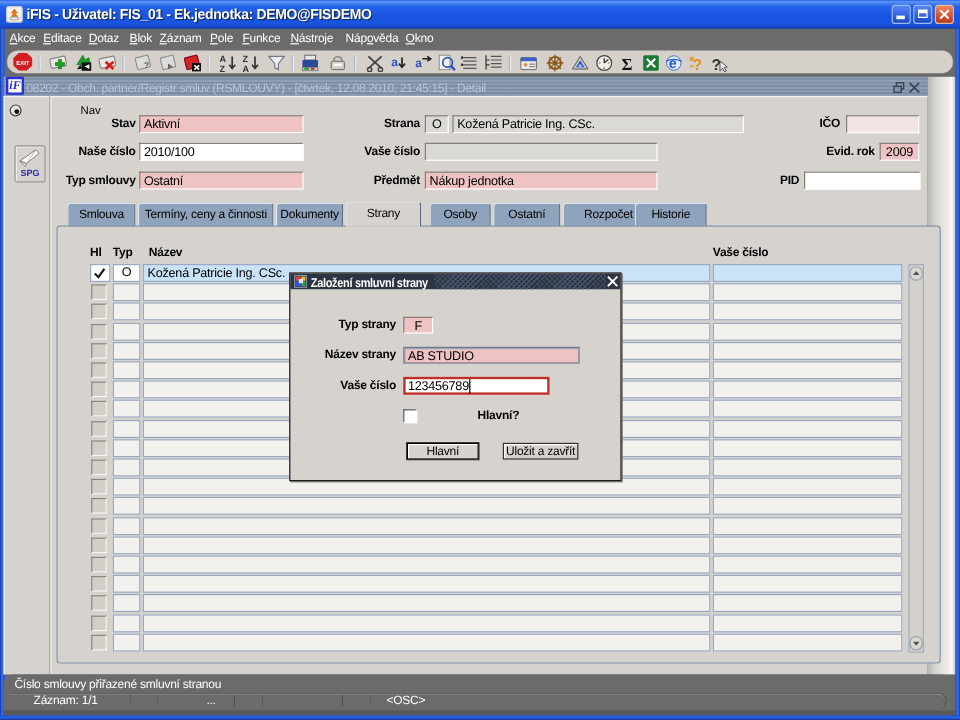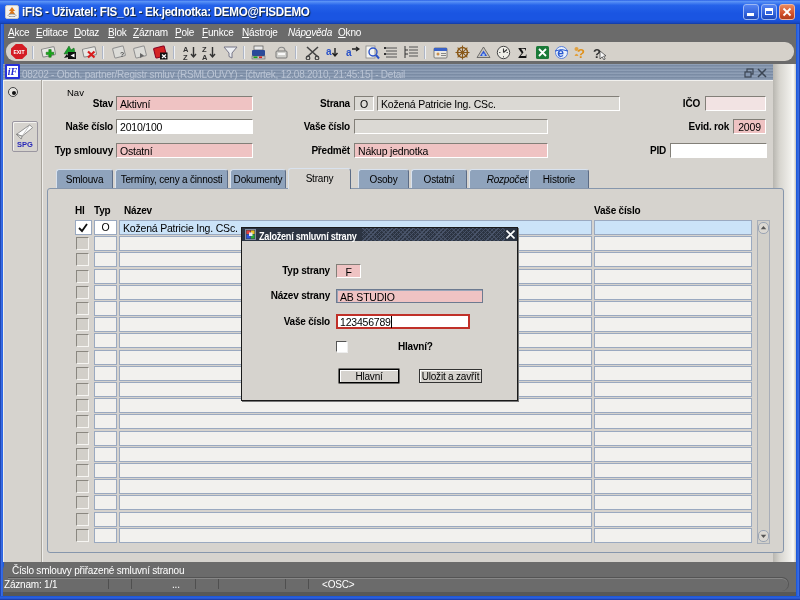--- a/index.html
+++ b/index.html
@@ -40,21 +40,21 @@
     <path d="M1.5 1.5 L8.5 8.5 M8.5 1.5 L1.5 8.5" stroke="#fff" stroke-width="1.8"></path>
   </svg>
 <div class="mitem" style="left:8px;"><u>A</u>kce</div>
 <div class="mitem" style="left:36px;"><u>E</u>ditace</div>
 <div class="mitem" style="left:74px;"><u>D</u>otaz</div>
 <div class="mitem" style="left:108px;"><u>B</u>lok</div>
 <div class="mitem" style="left:133px;"><u>Z</u>áznam</div>
 <div class="mitem" style="left:175px;"><u>P</u>ole</div>
 <div class="mitem" style="left:202px;"><u>F</u>unkce</div>
 <div class="mitem" style="left:242px;"><u>N</u>ástroje</div>
-<div class="mitem" style="left:288px;font-style:italic;">Náp<u>o</u>věda</div>
+<div class="mitem" style="left:288px;">Náp<u>o</u>věda</div>
 <div class="mitem" style="left:338px;"><u>O</u>kno</div>
 <div class="ab" style="left:6px;top:42px;width:788px;height:19px;background:#d5d1ca;border-radius:9px;"></div>
 <svg class="ab" style="left:11px;top:44px" width="16" height="15" viewBox="0 0 16 15">
     <polygon points="4.8,0 11.2,0 16,4.5 16,10.5 11.2,15 4.8,15 0,10.5 0,4.5" fill="#d41c24"></polygon>
     <text x="8" y="10" font-family="Liberation Sans" font-size="5" font-weight="bold" fill="#fff" text-anchor="middle">EXIT</text>
   </svg>
 <div class="sep" style="left:32px;"></div>
 <div class="sep" style="left:102px;"></div>
 <div class="sep" style="left:173px;"></div>
 <div class="sep" style="left:243px;"></div>
@@ -226,21 +226,21 @@
 <div class="fld" style="left:116px;top:143px;width:137px;height:15px;background:#efc3c3;">Ostatní</div>
 <div class="lbl" style="right:450px;top:145px;">Předmět</div>
 <div class="fld" style="left:354px;top:143px;width:194px;height:15px;background:#efc3c3;">Nákup jednotka</div>
 <div class="lbl" style="right:134px;top:145px;">PID</div>
 <div class="fld" style="left:670px;top:143px;width:97px;height:15px;background:#fff;"></div>
 <div class="tab" style="left:56px;width:57px;">Smlouva</div>
 <div class="tab" style="left:115px;width:113px;">Termíny, ceny a činnosti</div>
 <div class="tab" style="left:230px;width:56px;">Dokumenty</div>
 <div class="tab" style="left:358px;width:51px;">Osoby</div>
 <div class="tab" style="left:411px;width:56px;">Ostatní</div>
-<div class="tab" style="left:469px;width:76px;font-style:italic;">Rozpočet</div>
+<div class="tab" style="left:469px;width:76px;">Rozpočet</div>
 <div class="tab" style="left:529px;width:60px;">Historie</div>
 <div class="ab" style="left:47px;top:188px;width:737px;height:365px;background:#d6d3ce;border:1px solid #8696ac;border-radius:3px;"></div>
 <div class="tab" style="left:288px;width:63px;top:168px;height:21px;background:#d6d3ce;border-right:1px solid #5c6c86;line-height:20px;">Strany</div>
 <div class="lbl" style="left:75px;top:205px;">Hl</div>
 <div class="lbl" style="left:94px;top:205px;">Typ</div>
 <div class="lbl" style="left:124px;top:205px;">Název</div>
 <div class="lbl" style="left:594px;top:205px;">Vaše číslo</div>
 <div class="cell" style="left:75px;top:220px;width:17px;background:#fff;"></div>
 <svg class="ab" style="left:78px;top:223px" width="10" height="10" viewBox="0 0 10 10">
     <path d="M1 5 L4 8 L9 1" stroke="#111" stroke-width="1.8" fill="none"></path>
@@ -346,29 +346,29 @@
   </svg>
 <div class="ab" style="left:259px;top:229.5px;font:bold 10.5px 'Liberation Sans',sans-serif;letter-spacing:-0.3px;color:#fff;transform:scaleX(0.87);transform-origin:0 50%;">Založení smluvní strany</div>
 <svg class="ab" style="left:506px;top:230px" width="9" height="9" viewBox="0 0 9 9">
     <path d="M0.5 0.5 L8.5 8.5 M8.5 0.5 L0.5 8.5" stroke="#fff" stroke-width="1.6"></path>
   </svg>
 <div class="lbl" style="right:470px;top:265px;">Typ strany</div>
 <div class="fld" style="left:336px;top:264px;width:25px;height:14px;background:#efc3c3;text-align:center;padding:1px 0 0 0;">F</div>
 <div class="lbl" style="right:470px;top:290px;">Název strany</div>
 <div class="ab" style="left:336px;top:289px;width:147px;height:14px;background:#efc3c3;border:1px solid #6d7a90;box-shadow:inset 1px 1px 0 #9aa5b8;font:10.5px 'Liberation Sans';letter-spacing:-0.2px;padding:1px 0 0 3px;">AB STUDIO</div>
 <div class="lbl" style="right:470px;top:316px;">Vaše číslo</div>
-<div class="ab" style="left:336px;top:314px;width:134px;height:15px;background:#fff;border:2px solid #c03028;font:10.5px 'Liberation Sans';letter-spacing:-0.2px;padding:0 0 0 2px;">123456789<span style="border-left:1px solid #000;margin-left:0px;">​</span></div>
+<div class="ab" style="left:336px;top:314px;width:122px;height:15px;background:#fff;border:2px solid #c03028;font:10.5px 'Liberation Sans';letter-spacing:-0.2px;padding:0 0 0 2px;">123456789<span style="border-left:1px solid #000;margin-left:0px;">​</span></div>
 <div class="ab" style="left:336px;top:341px;width:11px;height:11px;background:#fff;border-top:1px solid #555;border-left:1px solid #555;border-bottom:1px solid #fff;border-right:1px solid #fff;box-shadow:1px 1px 0 #eee;"></div>
 <div class="lbl" style="left:351px;top:341px;padding-left:47px;">Hlavní?</div>
 <div class="ab" style="left:339px;top:369px;width:60px;height:14px;background:#d6d3ce;border:1px solid #000;box-shadow:0 0 0 0.5px #000,inset 1px 1px 0 #fff;font:10px 'Liberation Sans';letter-spacing:-0.2px;white-space:nowrap;text-align:center;line-height:13px;">Hlavní</div>
 <div class="ab" style="left:419px;top:369px;width:63px;height:14px;background:#d6d3ce;border:1px solid #333;box-shadow:inset 1px 1px 0 #fff;font:10px 'Liberation Sans';letter-spacing:-0.2px;white-space:nowrap;text-align:center;line-height:13px;">Uložit a zavřít</div>
 <div class="ab" style="left:3px;top:562px;width:791px;height:30px;background:#6b6b6b;border-radius:8px 8px 0 0;"></div>
 <div class="sline" style="left:12px;top:565px;">Číslo smlouvy přiřazené smluvní stranou</div>
 <div class="ab" style="left:8px;top:577px;width:781px;height:14px;border-top:1px solid #545454;border-right:1px solid #545454;box-shadow:inset 0 1px 0 #878787;border-radius:0 7px 7px 0;"></div>
-<div class="sline" style="left:4px;top:579px;">Záznam: 1/1</div>
+<div class="sline" style="left:28px;top:579px;">Záznam: 1/1</div>
 <div class="spipe" style="left:108px;"></div>
 <div class="spipe" style="left:131px;"></div>
 <div class="spipe" style="left:195px;"></div>
 <div class="spipe" style="left:218px;"></div>
 <div class="spipe" style="left:285px;"></div>
 <div class="spipe" style="left:308px;"></div>
 <div class="sline" style="left:172px;top:579px;">...</div>
 <div class="sline" style="left:322px;top:579px;">&lt;OSC&gt;</div>
 <div class="ab" style="left:3px;top:592px;width:793px;height:4px;background:#585858;"></div>
 </body></html>

